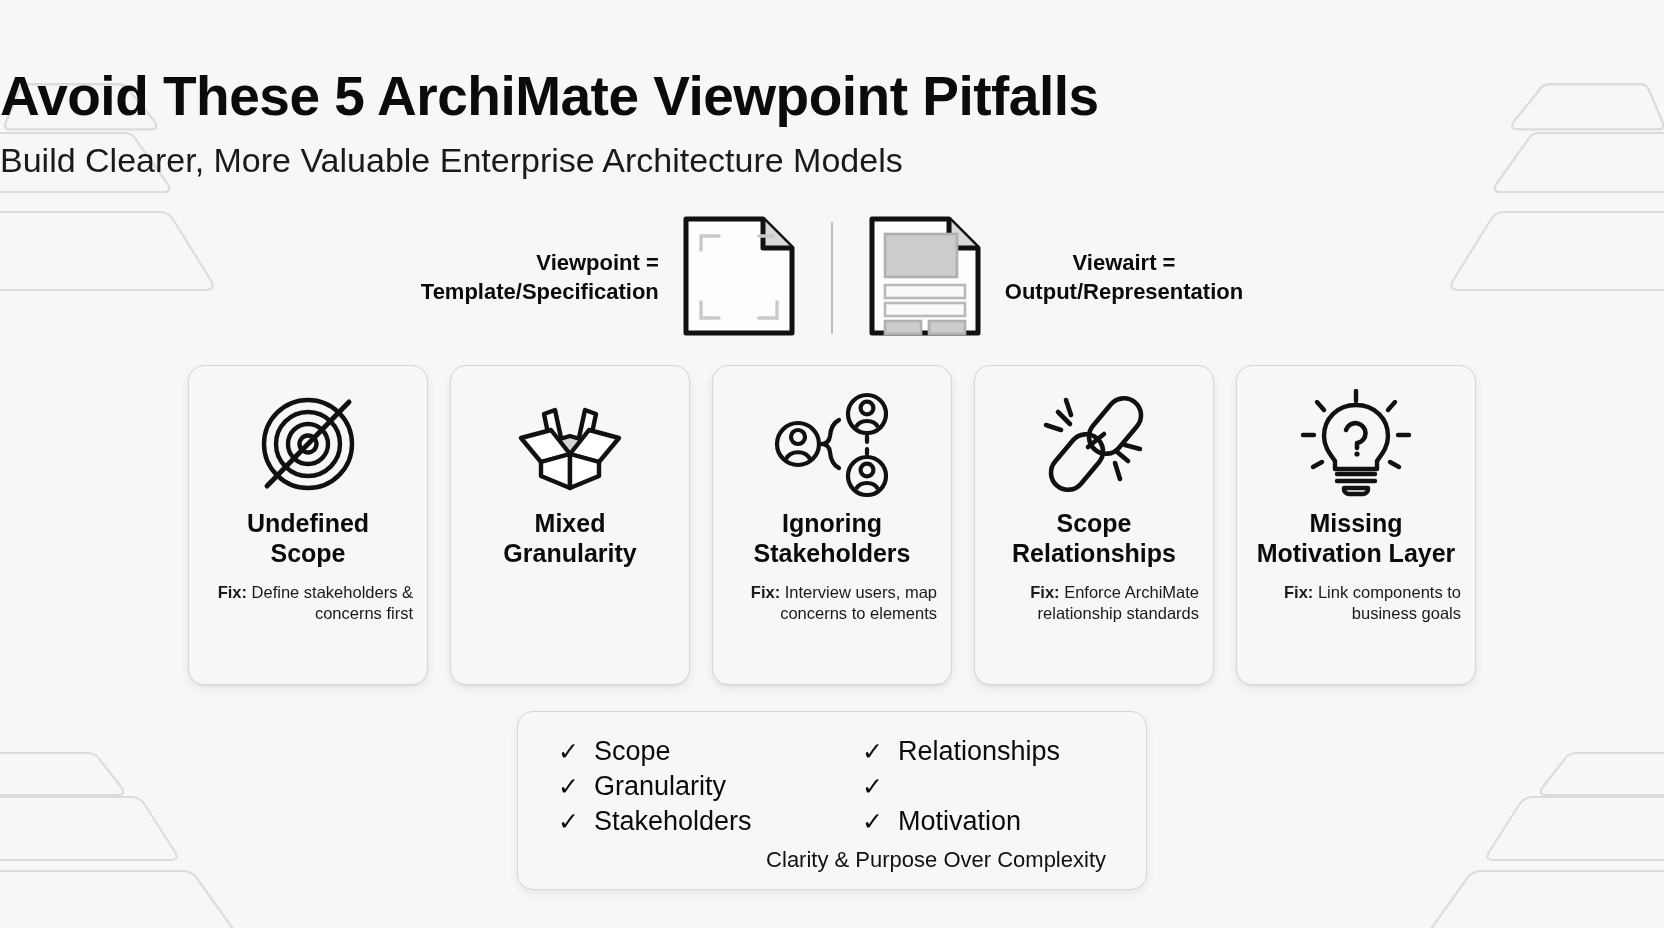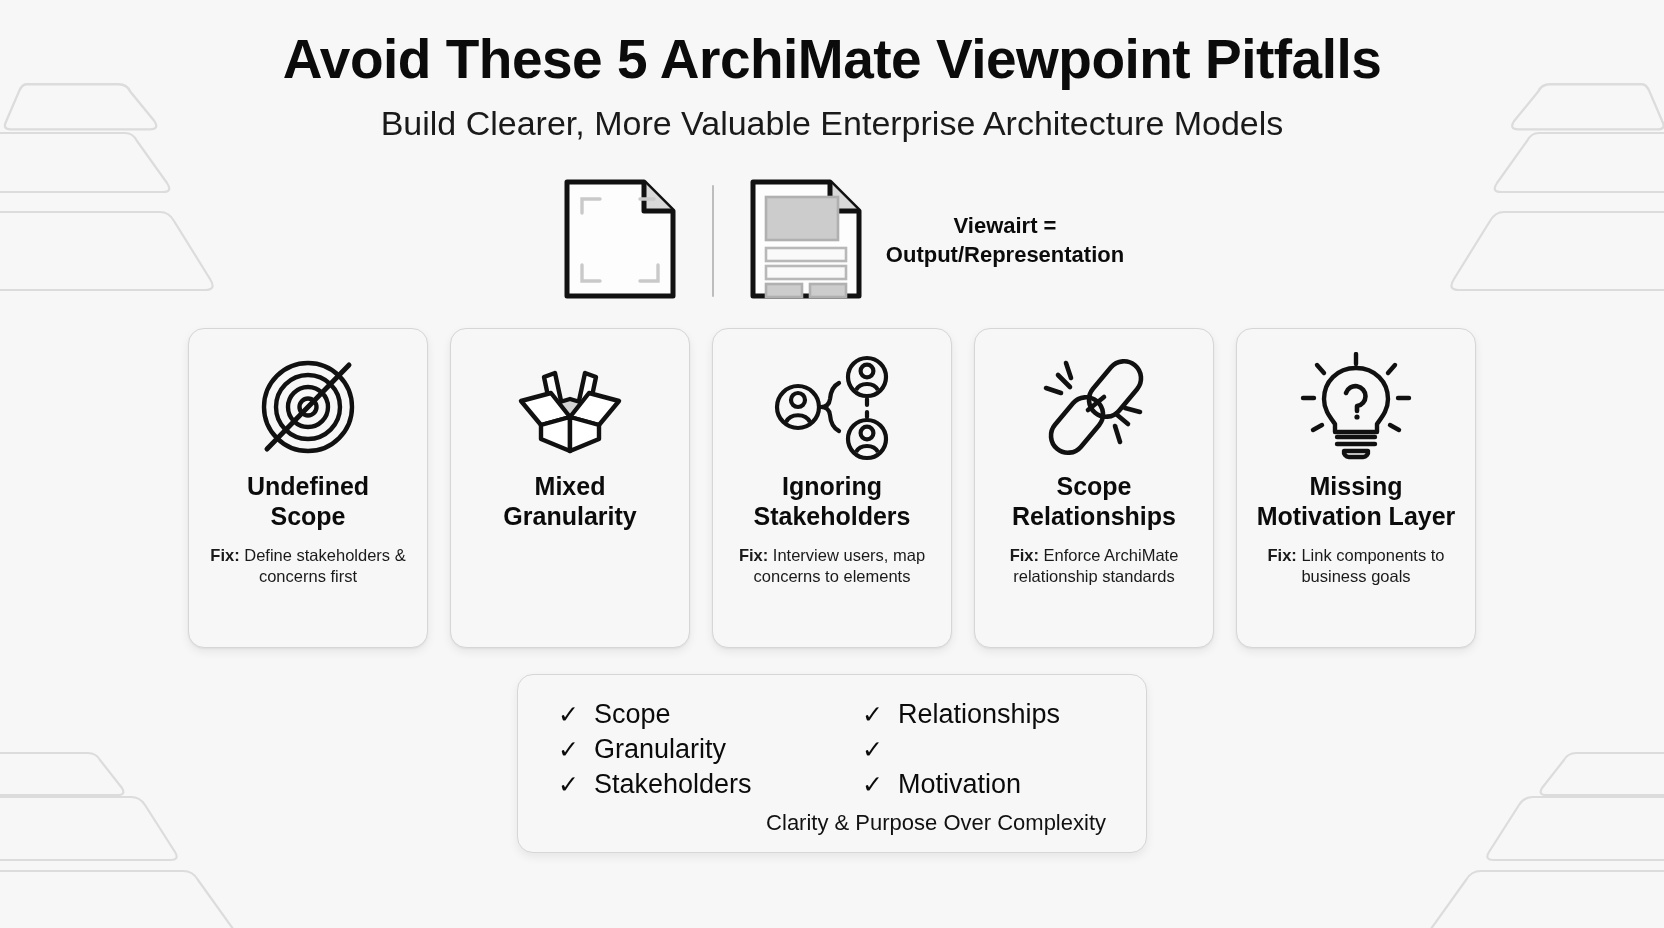--- a/index.html
+++ b/index.html
@@ -11,21 +11,21 @@
     overflow:hidden;
     color:#111;
   }
   
   #bg-decor { position:absolute; inset:0; width:1664px; height:928px; z-index:0; pointer-events:none; }
 
   
   #stage { position:relative; z-index:2; width:1664px; height:928px; }
 
   
-  .header { text-align:center; padding-top:31px; }
+  .header { padding-top:68px; }
   .title {
     font-size:55px; font-weight:bold; letter-spacing:-0.5px;
     line-height:1.05; color:#0b0b0b;
   }
   .subtitle {
     font-size:34px; font-weight:400; color:#1a1a1a;
     margin-top:14px; line-height:1.2;
   }
 
   
@@ -56,21 +56,21 @@
     box-shadow:0 4px 10px rgba(0,0,0,0.07), 0 1px 2px rgba(0,0,0,0.05);
     display:flex; flex-direction:column; align-items:center;
     padding:22px 12px 14px;
   }
   .card-icon { height:112px; display:flex; align-items:center; justify-content:center; }
   .card-title {
     font-size:25px; font-weight:bold; text-align:center;
     line-height:1.2; margin-top:8px; color:#0b0b0b;
   }
   .card-fix {
-    font-size:16.5px; text-align:center; line-height:1.32;
+    font-size:16.5px; text-align:right; line-height:1.32;
     margin-top:14px; color:#1a1a1a; padding:0 2px;
   }
   .card-fix b { font-weight:bold; }
 
   
   .checkpanel {
     width:630px; margin:26px auto 0;
     background:#f7f7f7;
     border:1.5px solid #d6d6d6;
     border-radius:16px;
@@ -115,20 +115,24 @@
 
 <div id="stage">
 
   <div class="header">
     <div class="title">Avoid These 5 ArchiMate Viewpoint Pitfalls</div>
     <div class="subtitle">Build Clearer, More Valuable Enterprise Architecture Models</div>
   </div>
 
   <div class="defrow">
 
+    <div class="def-label left">
+      <div>Viewpoint =</div>
+      <div>Template/Specification</div>
+    </div>
 
     <div class="doc-wrap">
       <svg width="116" height="124" viewBox="0 0 116 124" xmlns="http://www.w3.org/2000/svg">
         <path d="M5 5 H82 L111 34 V119 H5 Z" fill="#fdfdfd" stroke="#111" stroke-width="5" stroke-linejoin="round"></path>
         <path d="M82 5 V34 H111" fill="#d9d9d9" stroke="#111" stroke-width="5" stroke-linejoin="round"></path>
         <g fill="none" stroke="#c9c9c9" stroke-width="3.4" stroke-linecap="round">
           <path d="M20 36 V22 H38"></path>
           <path d="M78 22 H92"></path>
           <path d="M20 88 V104 H38"></path>
           <path d="M96 88 V104 H78"></path>

